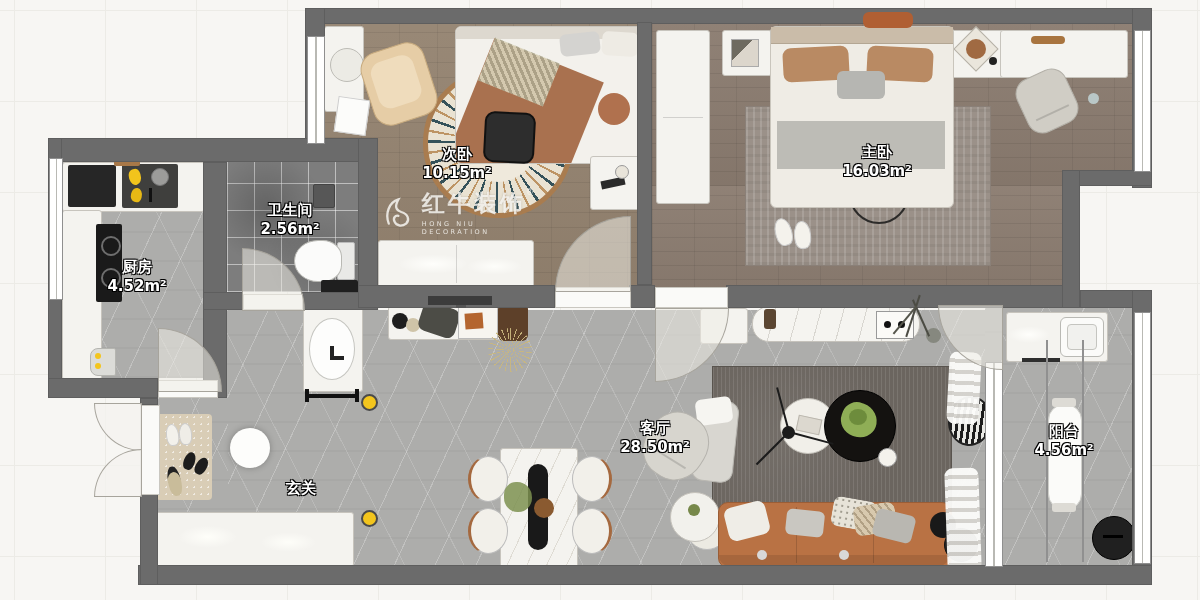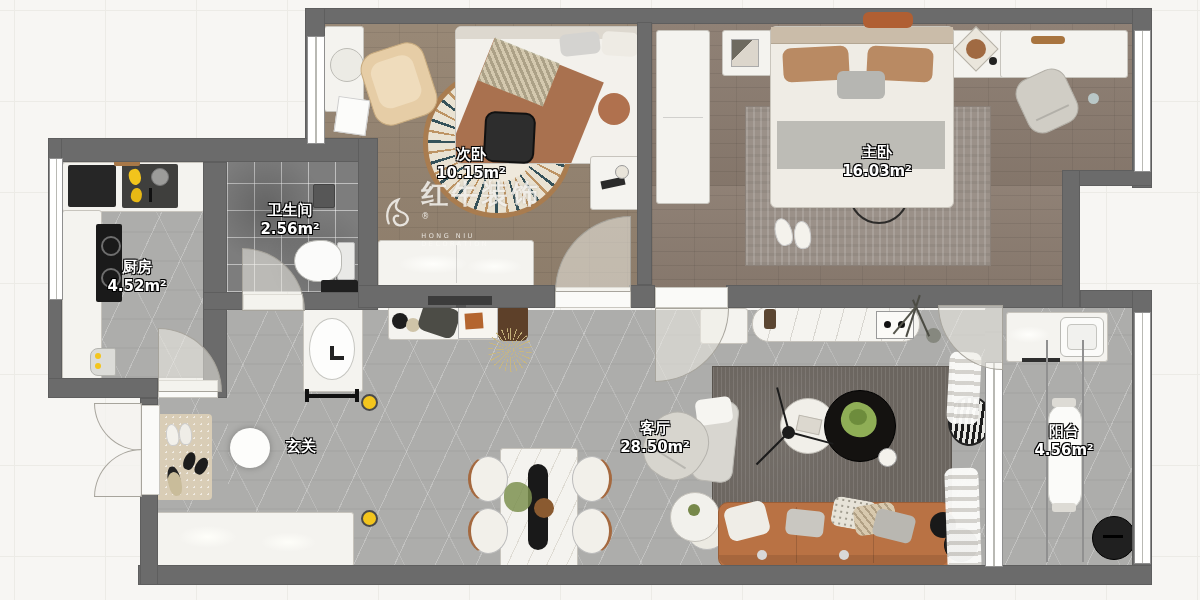--- a/index.html
+++ b/index.html
@@ -21,21 +21,21 @@
   .tile{background:#7d7d7d;background-image:radial-gradient(circle at 30% 35%,rgba(0,0,0,.20),transparent 45%),radial-gradient(circle at 70% 75%,rgba(0,0,0,.15),transparent 40%),repeating-linear-gradient(0deg,rgba(255,255,255,.5) 0 1px,transparent 1px 27px),repeating-linear-gradient(90deg,rgba(255,255,255,.5) 0 1px,transparent 1px 27px);}
   .wht{position:absolute;background:#f4f3ef;border:1px solid #c7c4bd;border-radius:3px;z-index:5;}
   .circ{border-radius:50%;}
   .fur{position:absolute;z-index:5;}
   .rug{position:absolute;z-index:2;}
   .label{position:absolute;z-index:20;transform:translate(-50%,-50%);text-align:center;color:#fff;font-weight:bold;line-height:1.25;}
   .label .rname{font-size:15px;text-shadow:-1px -1px 0 #000,1px -1px 0 #000,-1px 1px 0 #000,1px 1px 0 #000;}
   .label .rarea{font-size:15px;text-shadow:-1px -1px 0 #000,1px -1px 0 #000,-1px 1px 0 #000,1px 1px 0 #000;}
   .ydot{position:absolute;width:13px;height:13px;border-radius:50%;background:#f3c51d;border:2px solid #4a4a4a;z-index:9;}
   #watermark{position:absolute;left:383px;top:188px;width:160px;height:48px;z-index:15;display:flex;align-items:center;gap:6px;color:rgba(250,249,245,.82);}
-  #watermark .wm-cn{font-size:27px;font-weight:bold;letter-spacing:3px;text-shadow:0 0 2px rgba(120,110,100,.4);}
+  #watermark .wm-cn{font-size:23px;font-weight:bold;letter-spacing:3px;text-shadow:0 0 2px rgba(120,110,100,.4);}
   #watermark .wm-en{font-size:6.5px;letter-spacing:2.5px;margin-top:1px;}
   #watermark .reg{font-size:8px;vertical-align:top;}
   .lampleg{position:absolute;width:2px;height:46px;background:#1c1c1c;transform-origin:top center;z-index:5;}
   .seam{position:absolute;background:rgba(0,0,0,.14);}
 </style>
 </head>
 <body>
 
 <div id="canvas">
 
@@ -289,37 +289,37 @@
   <div id="watermark">
     <svg width="34" height="36" viewBox="0 0 34 36">
       <path d="M6 30 C2 20 6 8 16 5 C12 12 13 16 19 18 C26 20 28 26 24 30 C20 33 14 33 12 28 C10 24 13 21 16 22" fill="none" stroke="rgba(250,249,245,.82)" stroke-width="2.4" stroke-linecap="round"></path>
     </svg>
     <div>
       <div><span class="wm-cn">红牛装饰</span><span class="reg">®</span></div>
       <div class="wm-en">HONG NIU DECORATION</div>
     </div>
   </div>
 
-  <div class="label" style="left:471px;top:164px">
+  <div class="label" style="left:457px;top:164px">
     <div class="rname">次卧</div>
     <div class="rarea">10.15m²</div>
   </div>
   <div class="label" style="left:877px;top:162px">
     <div class="rname">主卧</div>
     <div class="rarea">16.03m²</div>
   </div>
   <div class="label" style="left:290px;top:220px">
     <div class="rname">卫生间</div>
     <div class="rarea">2.56m²</div>
   </div>
   <div class="label" style="left:137px;top:277px">
     <div class="rname">厨房</div>
     <div class="rarea">4.52m²</div>
   </div>
-  <div class="label" style="left:301px;top:446px">
+  <div class="label" style="left:301px;top:488px">
     <div class="rname">玄关</div>
   </div>
   <div class="label" style="left:655px;top:438px">
     <div class="rname">客厅</div>
     <div class="rarea">28.50m²</div>
   </div>
   <div class="label" style="left:1064px;top:441px">
     <div class="rname">阳台</div>
     <div class="rarea">4.56m²</div>
   </div>

